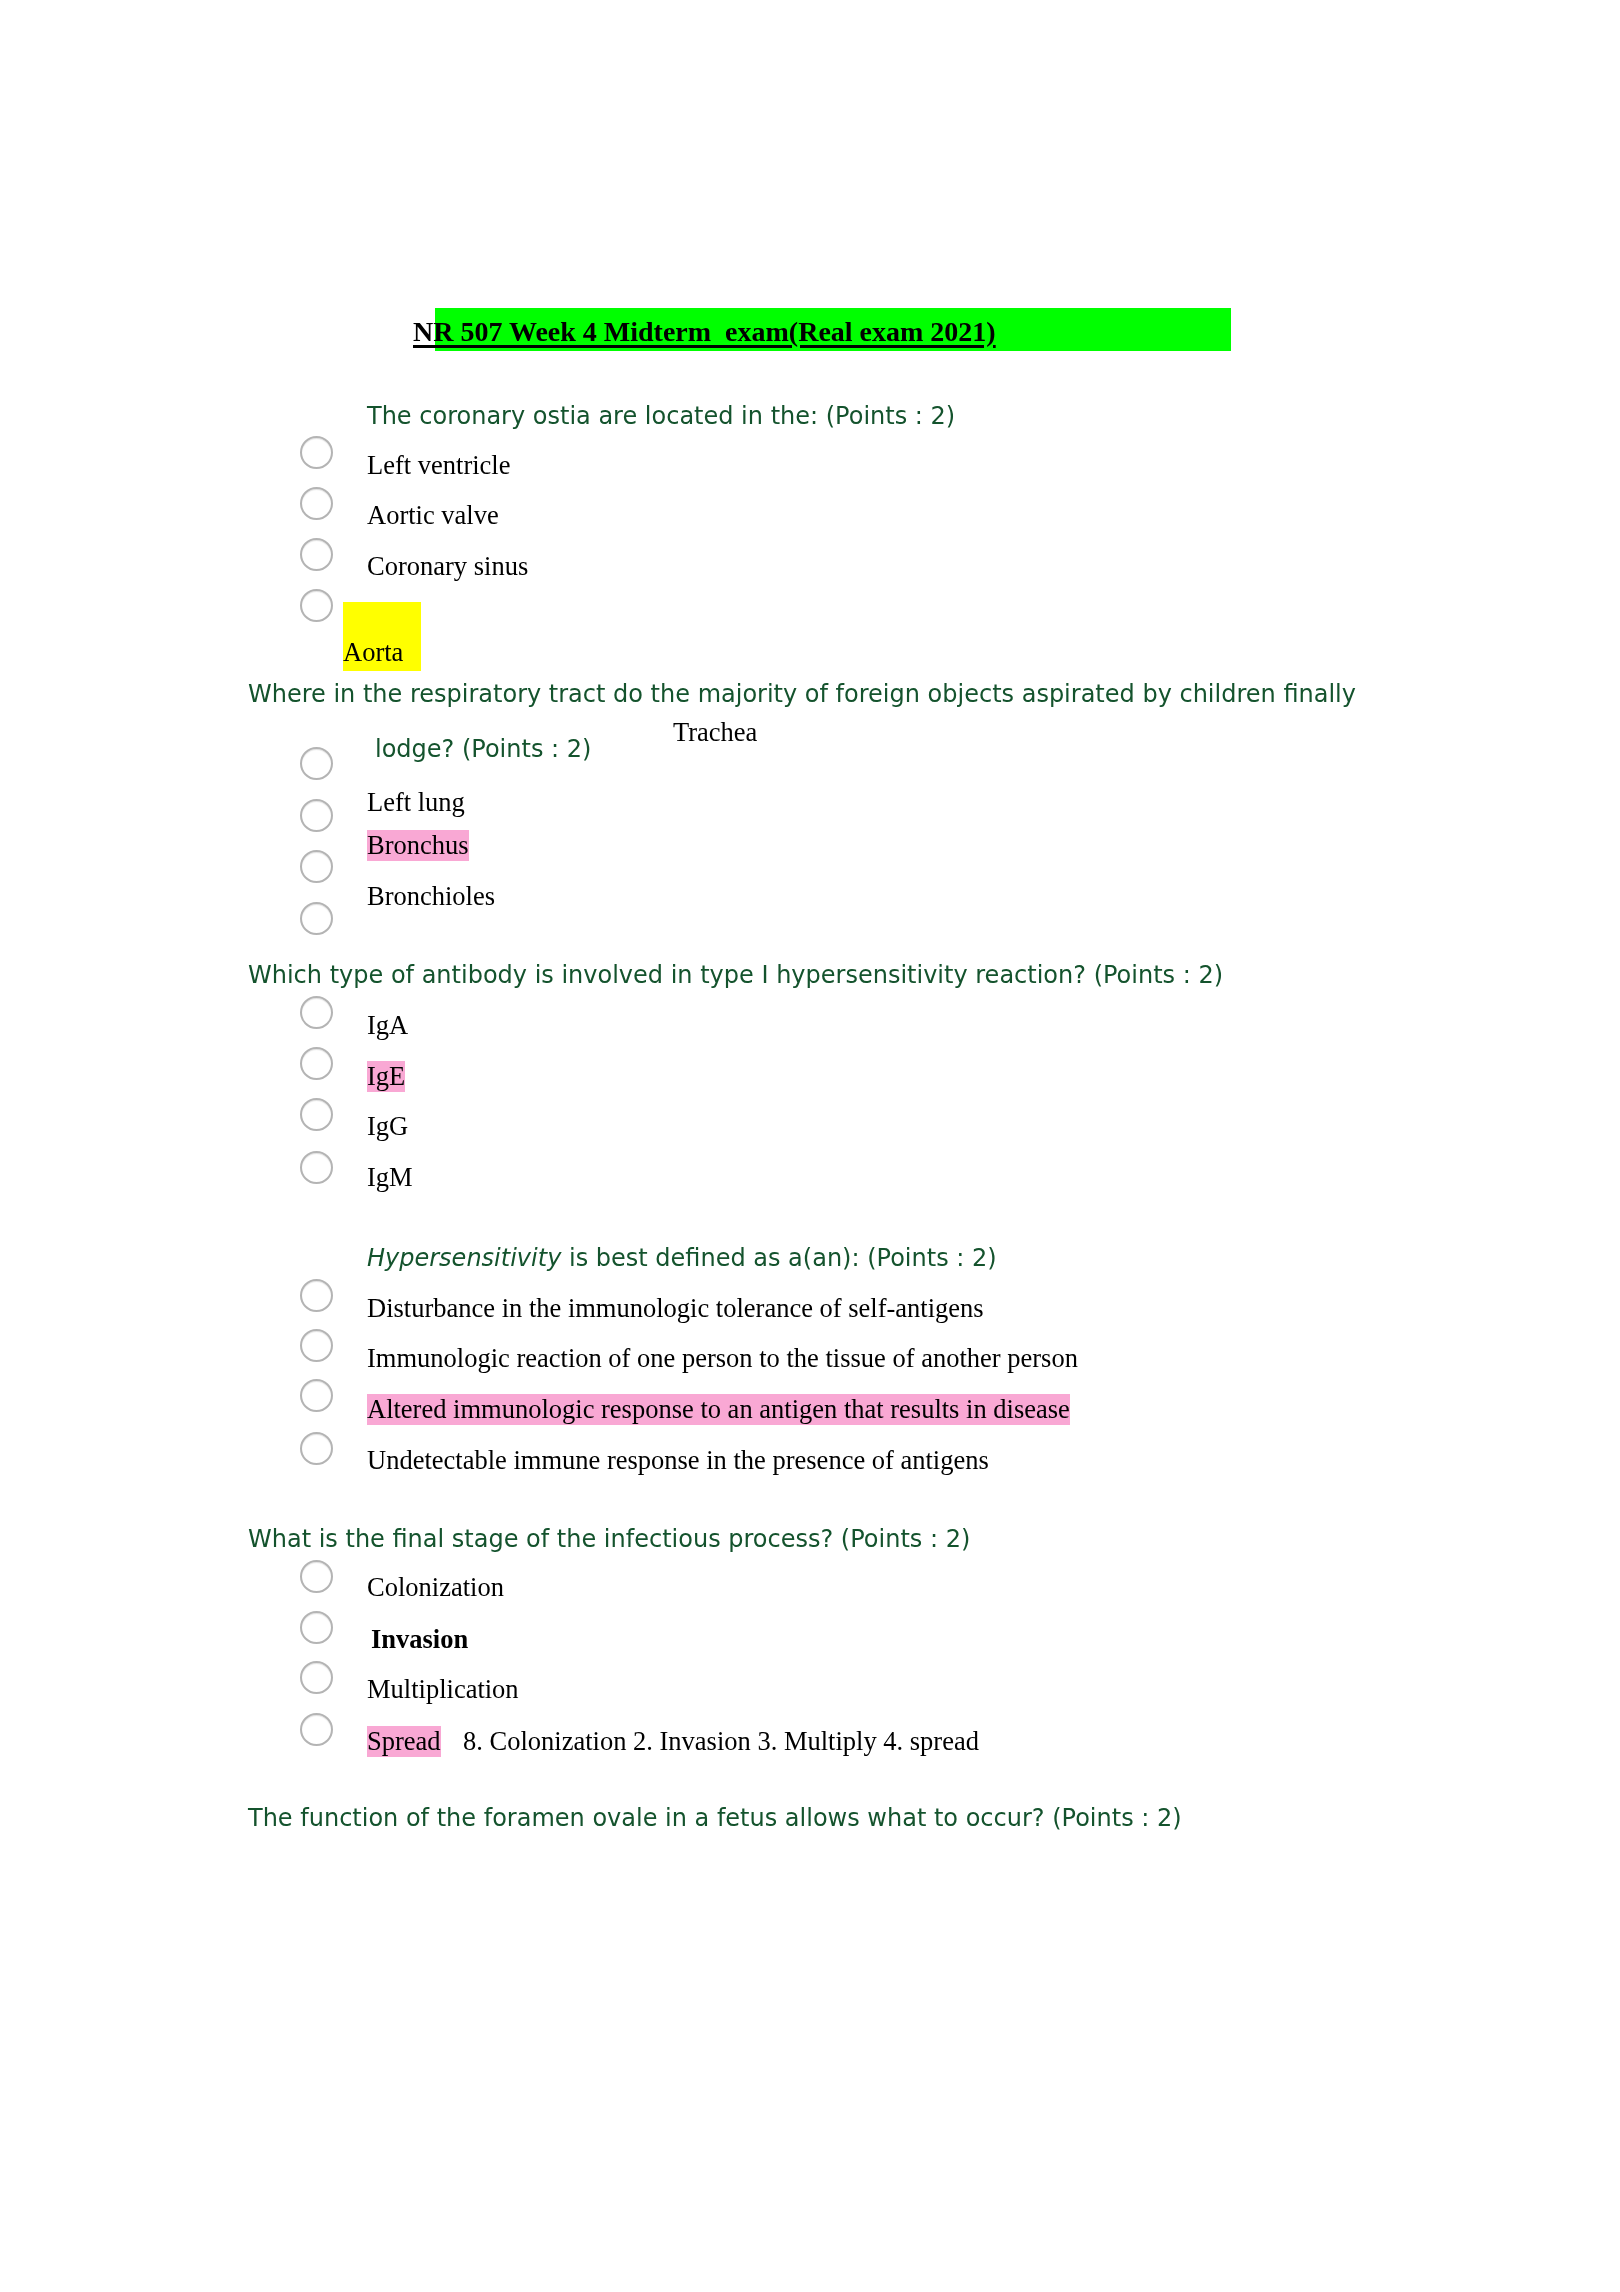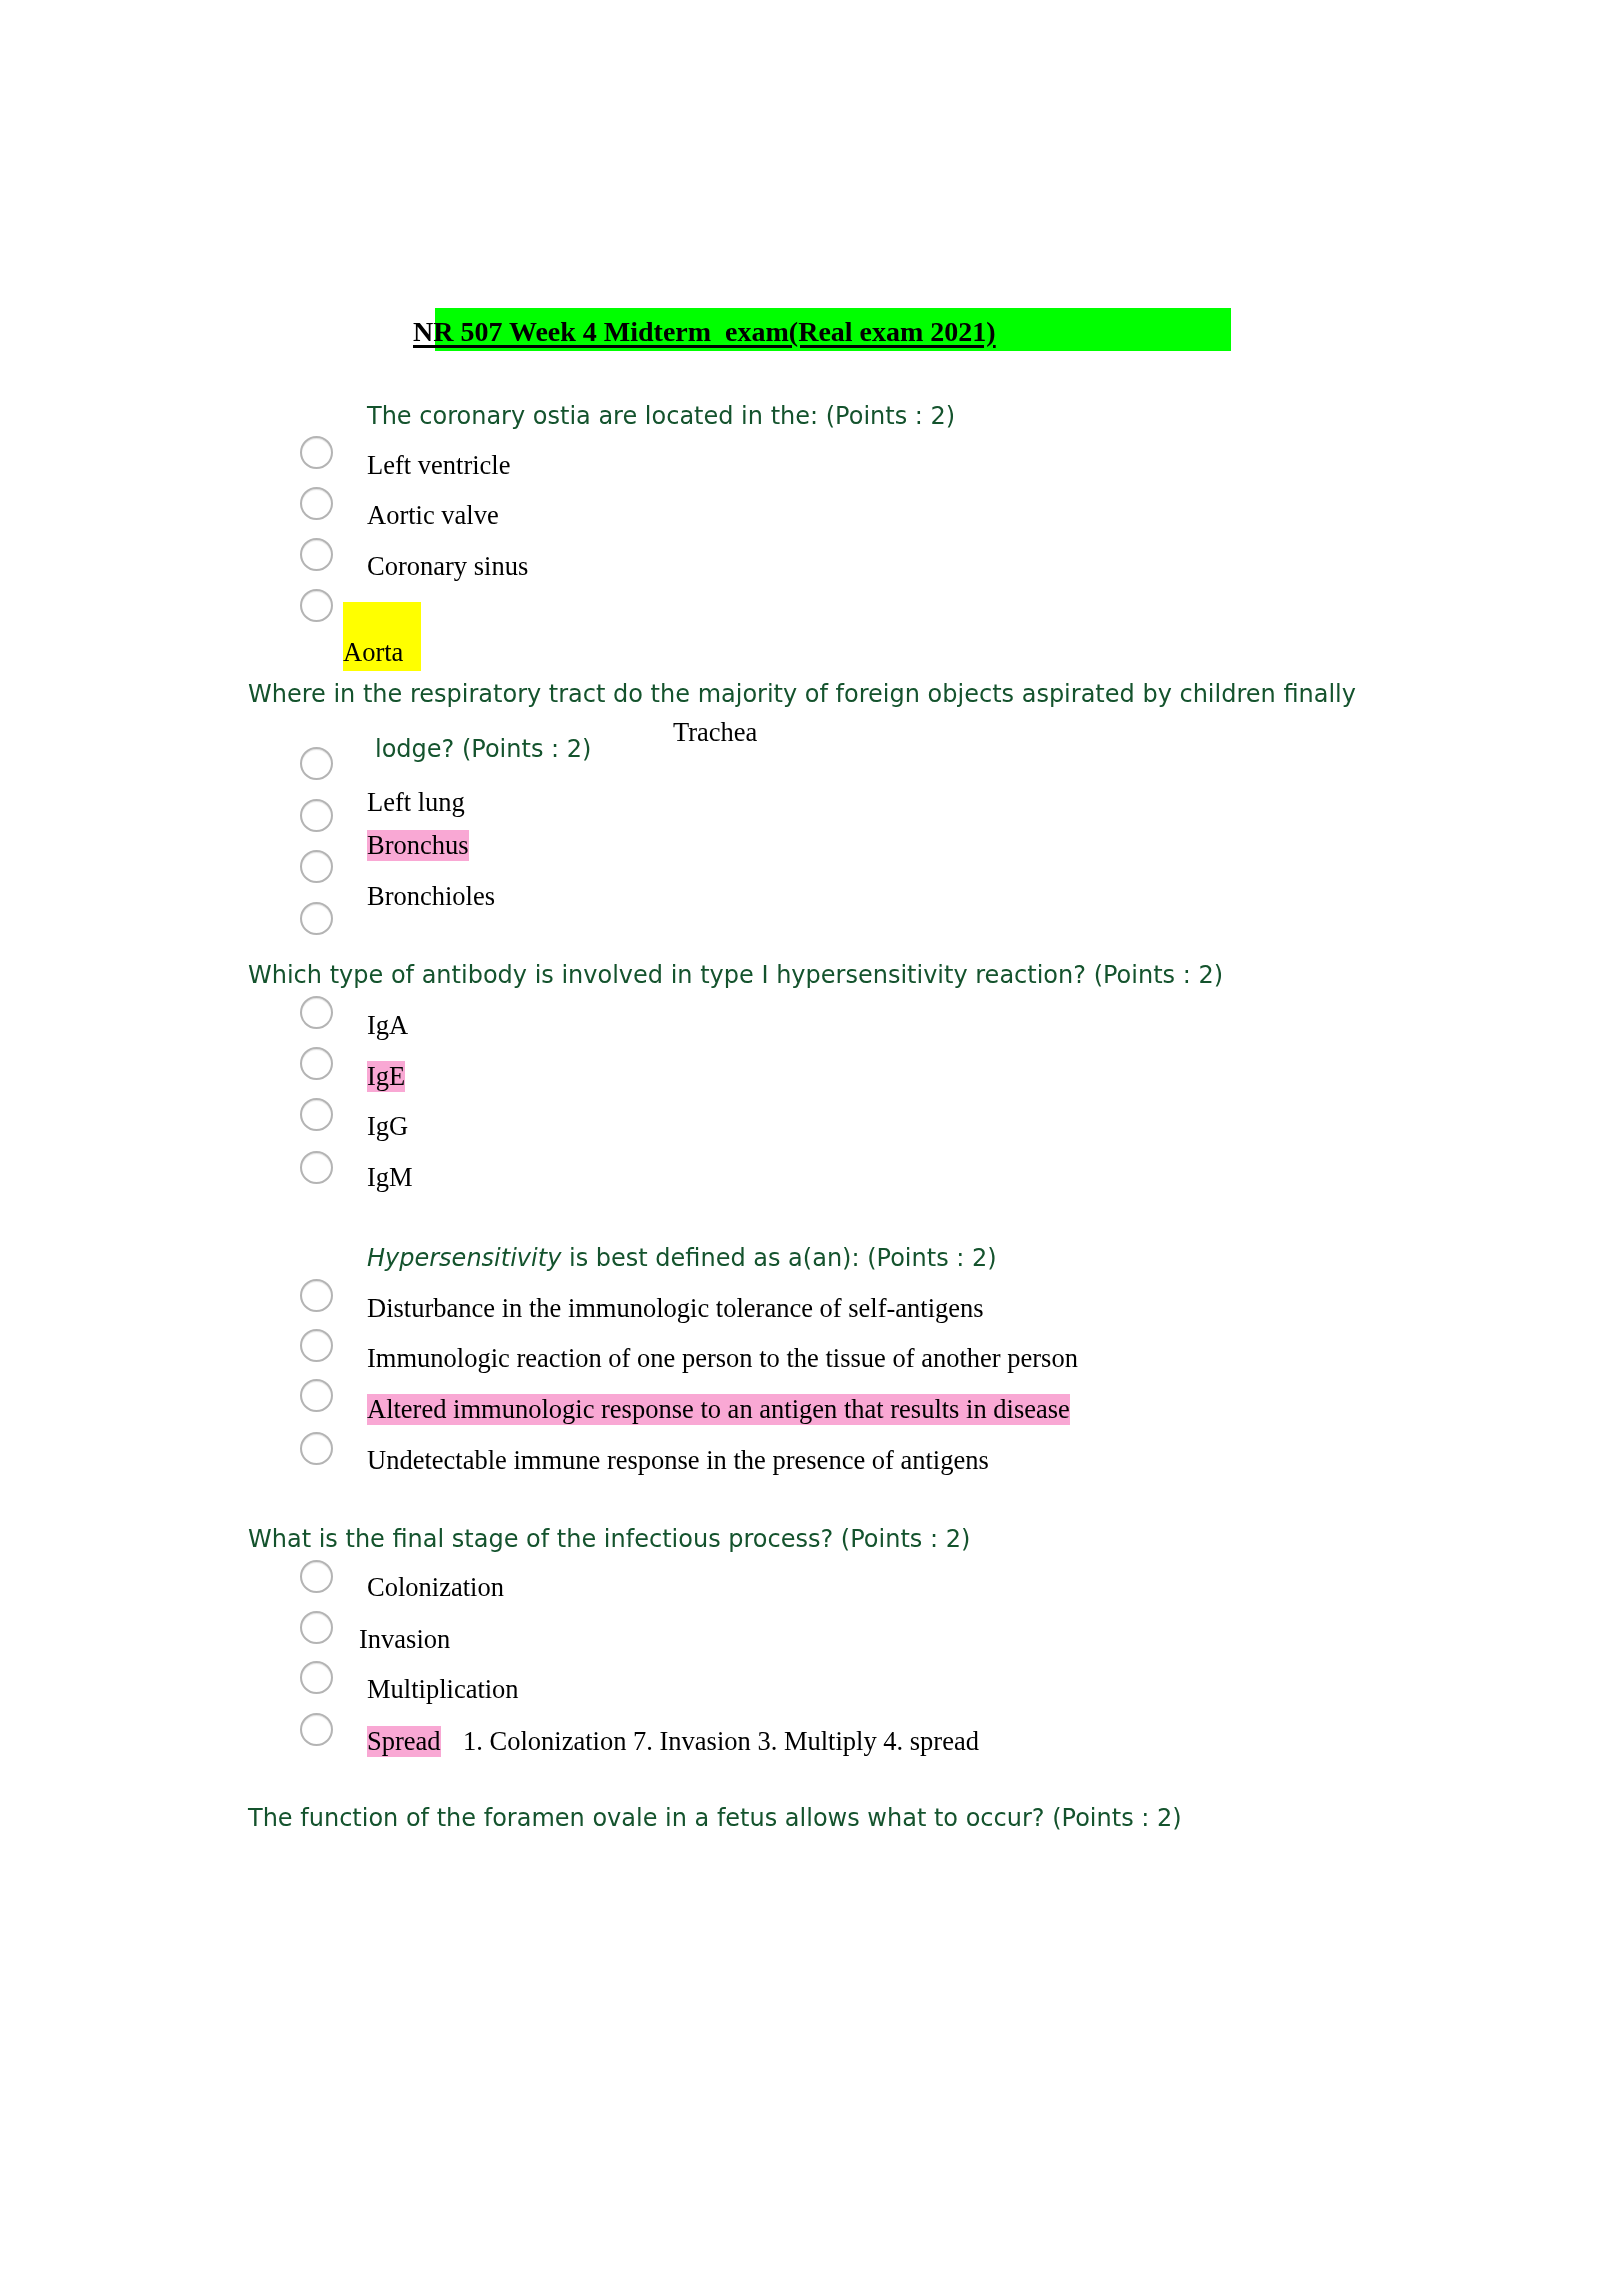--- a/index.html
+++ b/index.html
@@ -67,21 +67,21 @@
 <div class="abs opt" style="left:367px; top:1343px;">Immunologic reaction of one person to the tissue of another person</div>
 <div class="radio" style="left:300px; top:1379px;"></div>
 <div class="abs opt hl" style="left:367px; top:1394px;">Altered immunologic response to an antigen that results in disease</div>
 <div class="radio" style="left:300px; top:1432px;"></div>
 <div class="abs opt" style="left:367px; top:1445px;">Undetectable immune response in the presence of antigens</div>
 
 <div class="abs q" style="left:248px; top:1525px;">What is the final stage of the infectious process? (Points : 2)</div>
 <div class="radio" style="left:300px; top:1560px;"></div>
 <div class="abs opt" style="left:367px; top:1572px;">Colonization</div>
 <div class="radio" style="left:300px; top:1611px;"></div>
-<div class="abs opt" style="left:359px; top:1624px;">Invasion</div>
+<div class="abs opt" style="left:371px; top:1624px;font-weight:bold;">Invasion</div>
 <div class="radio" style="left:300px; top:1661px;"></div>
 <div class="abs opt" style="left:367px; top:1674px;">Multiplication</div>
 <div class="radio" style="left:300px; top:1713px;"></div>
 <div class="abs opt hl" style="left:367px; top:1726px;">Spread</div>
-<div class="abs opt" style="left:463px; top:1726px;">1. Colonization 7. Invasion 3. Multiply 4. spread</div>
+<div class="abs opt" style="left:463px; top:1726px;">8. Colonization 2. Invasion 3. Multiply 4. spread</div>
 
 <div class="abs q" style="left:248px; top:1804px;">The function of the foramen ovale in a fetus allows what to occur? (Points : 2)</div>
 
 
 </body></html>

